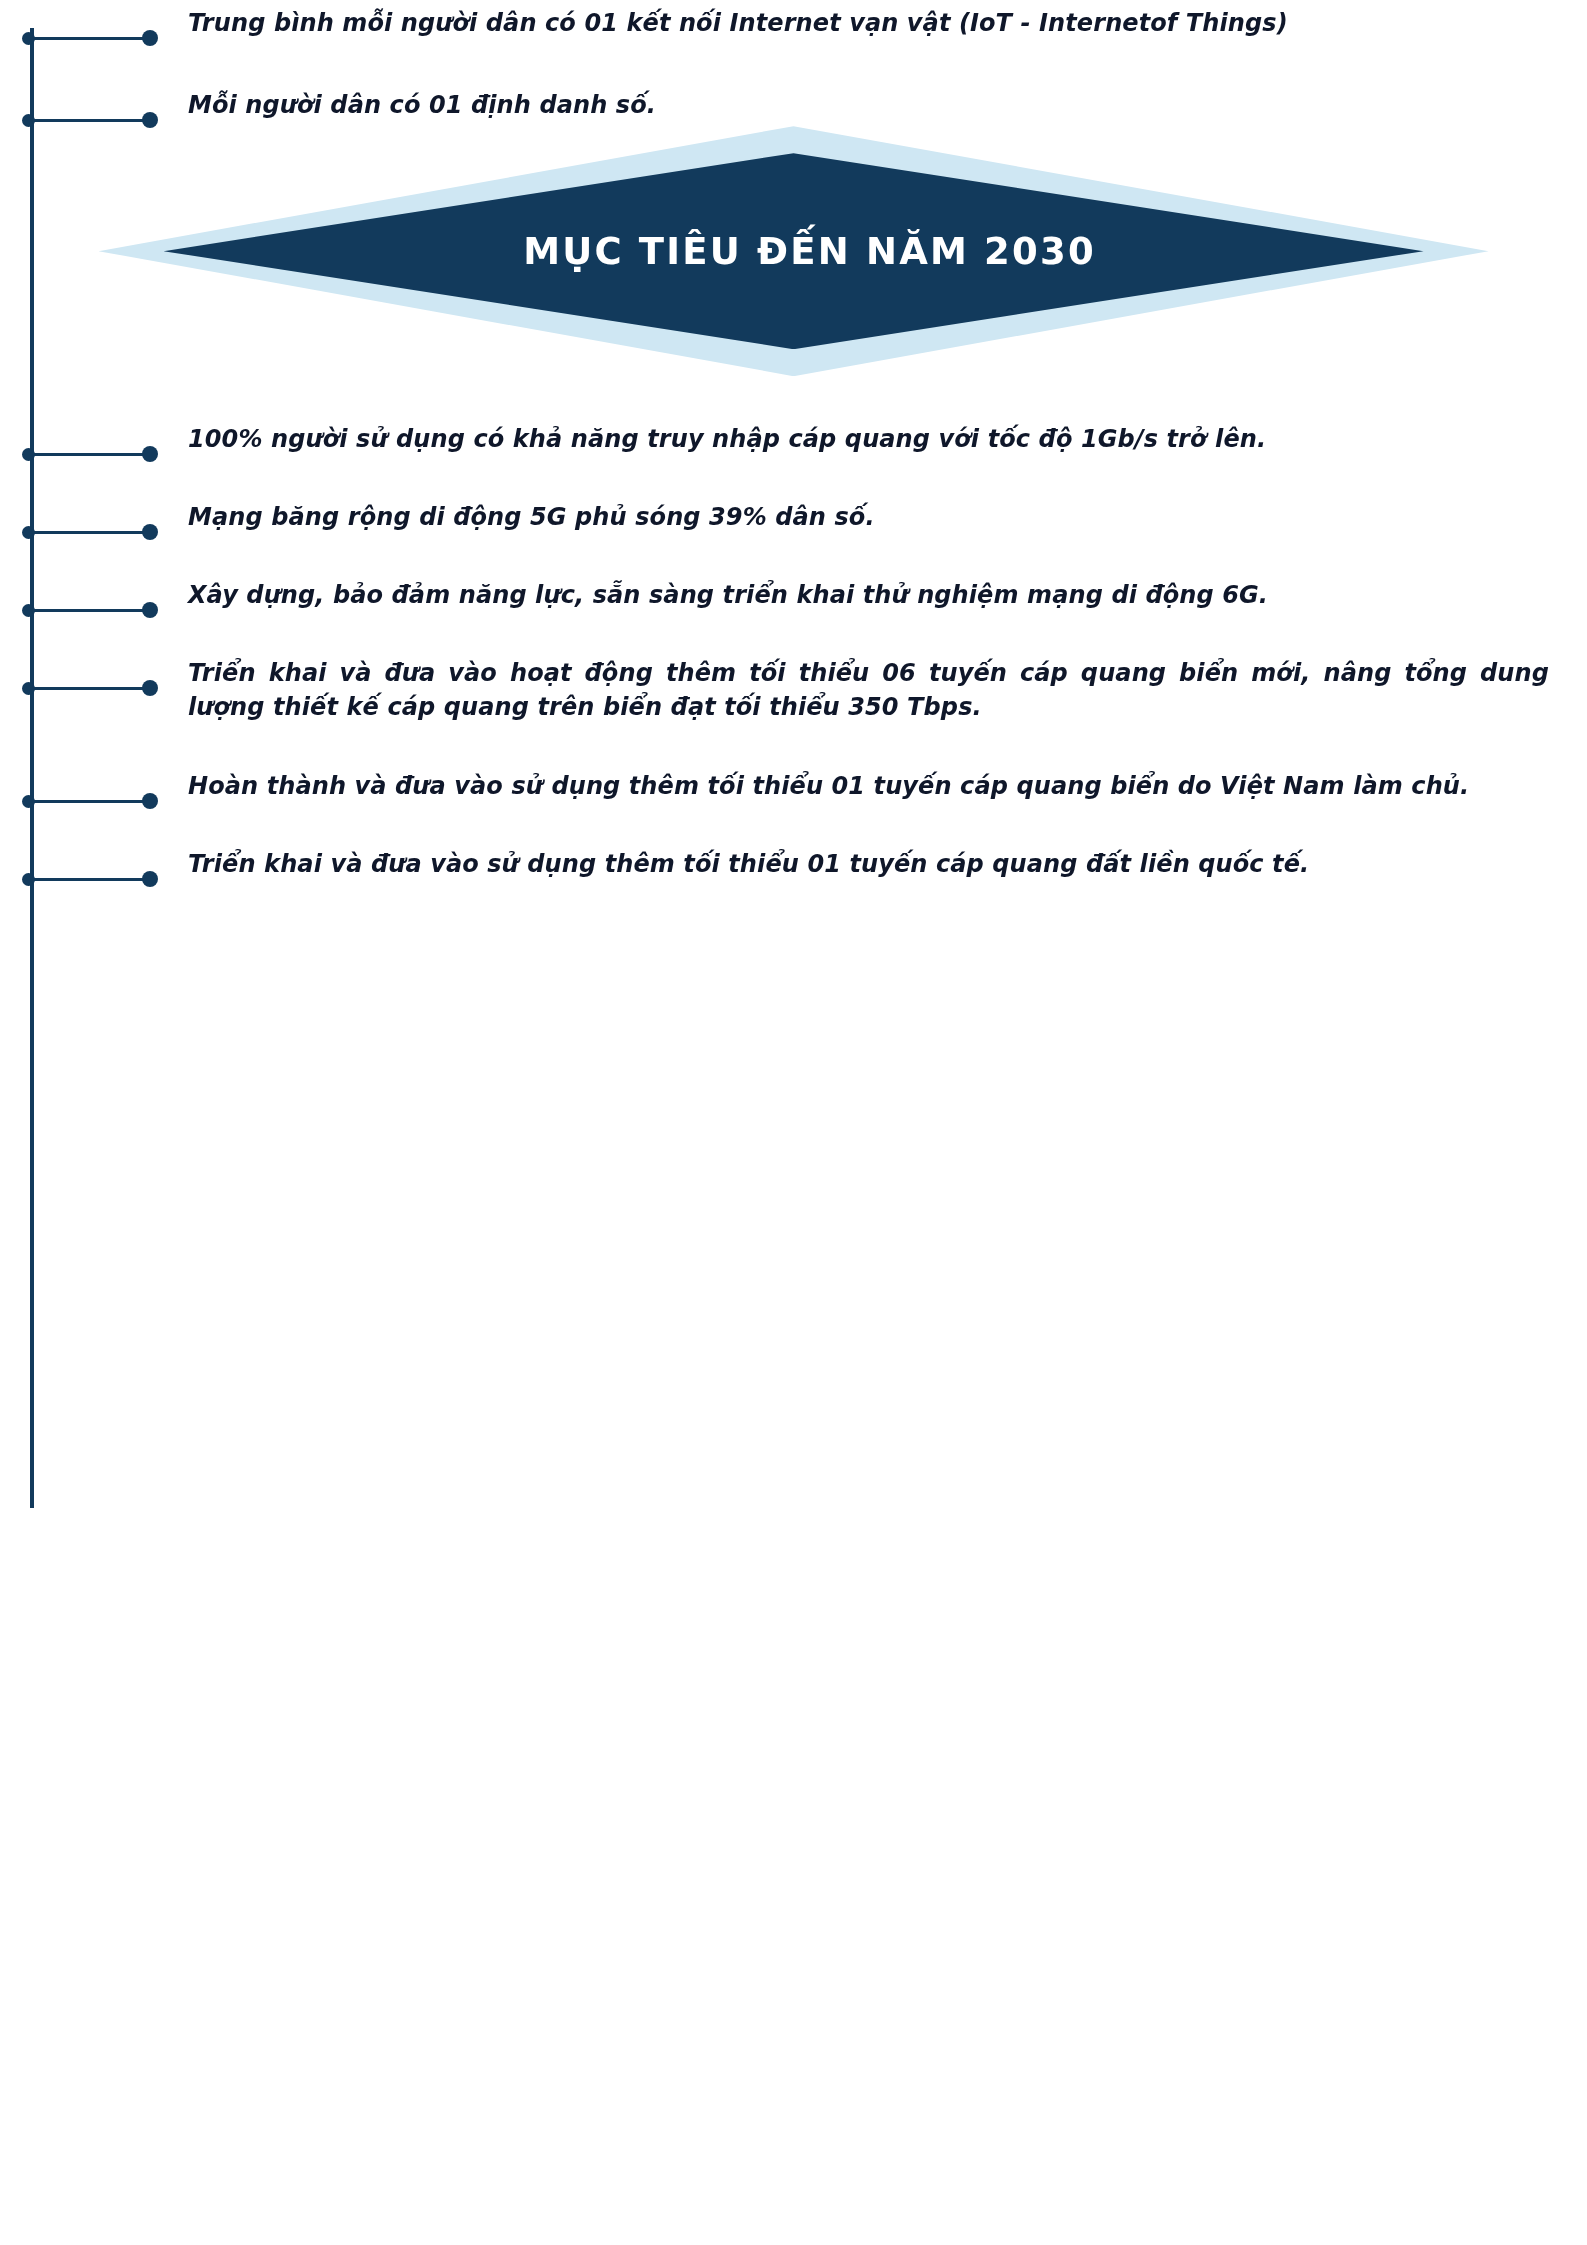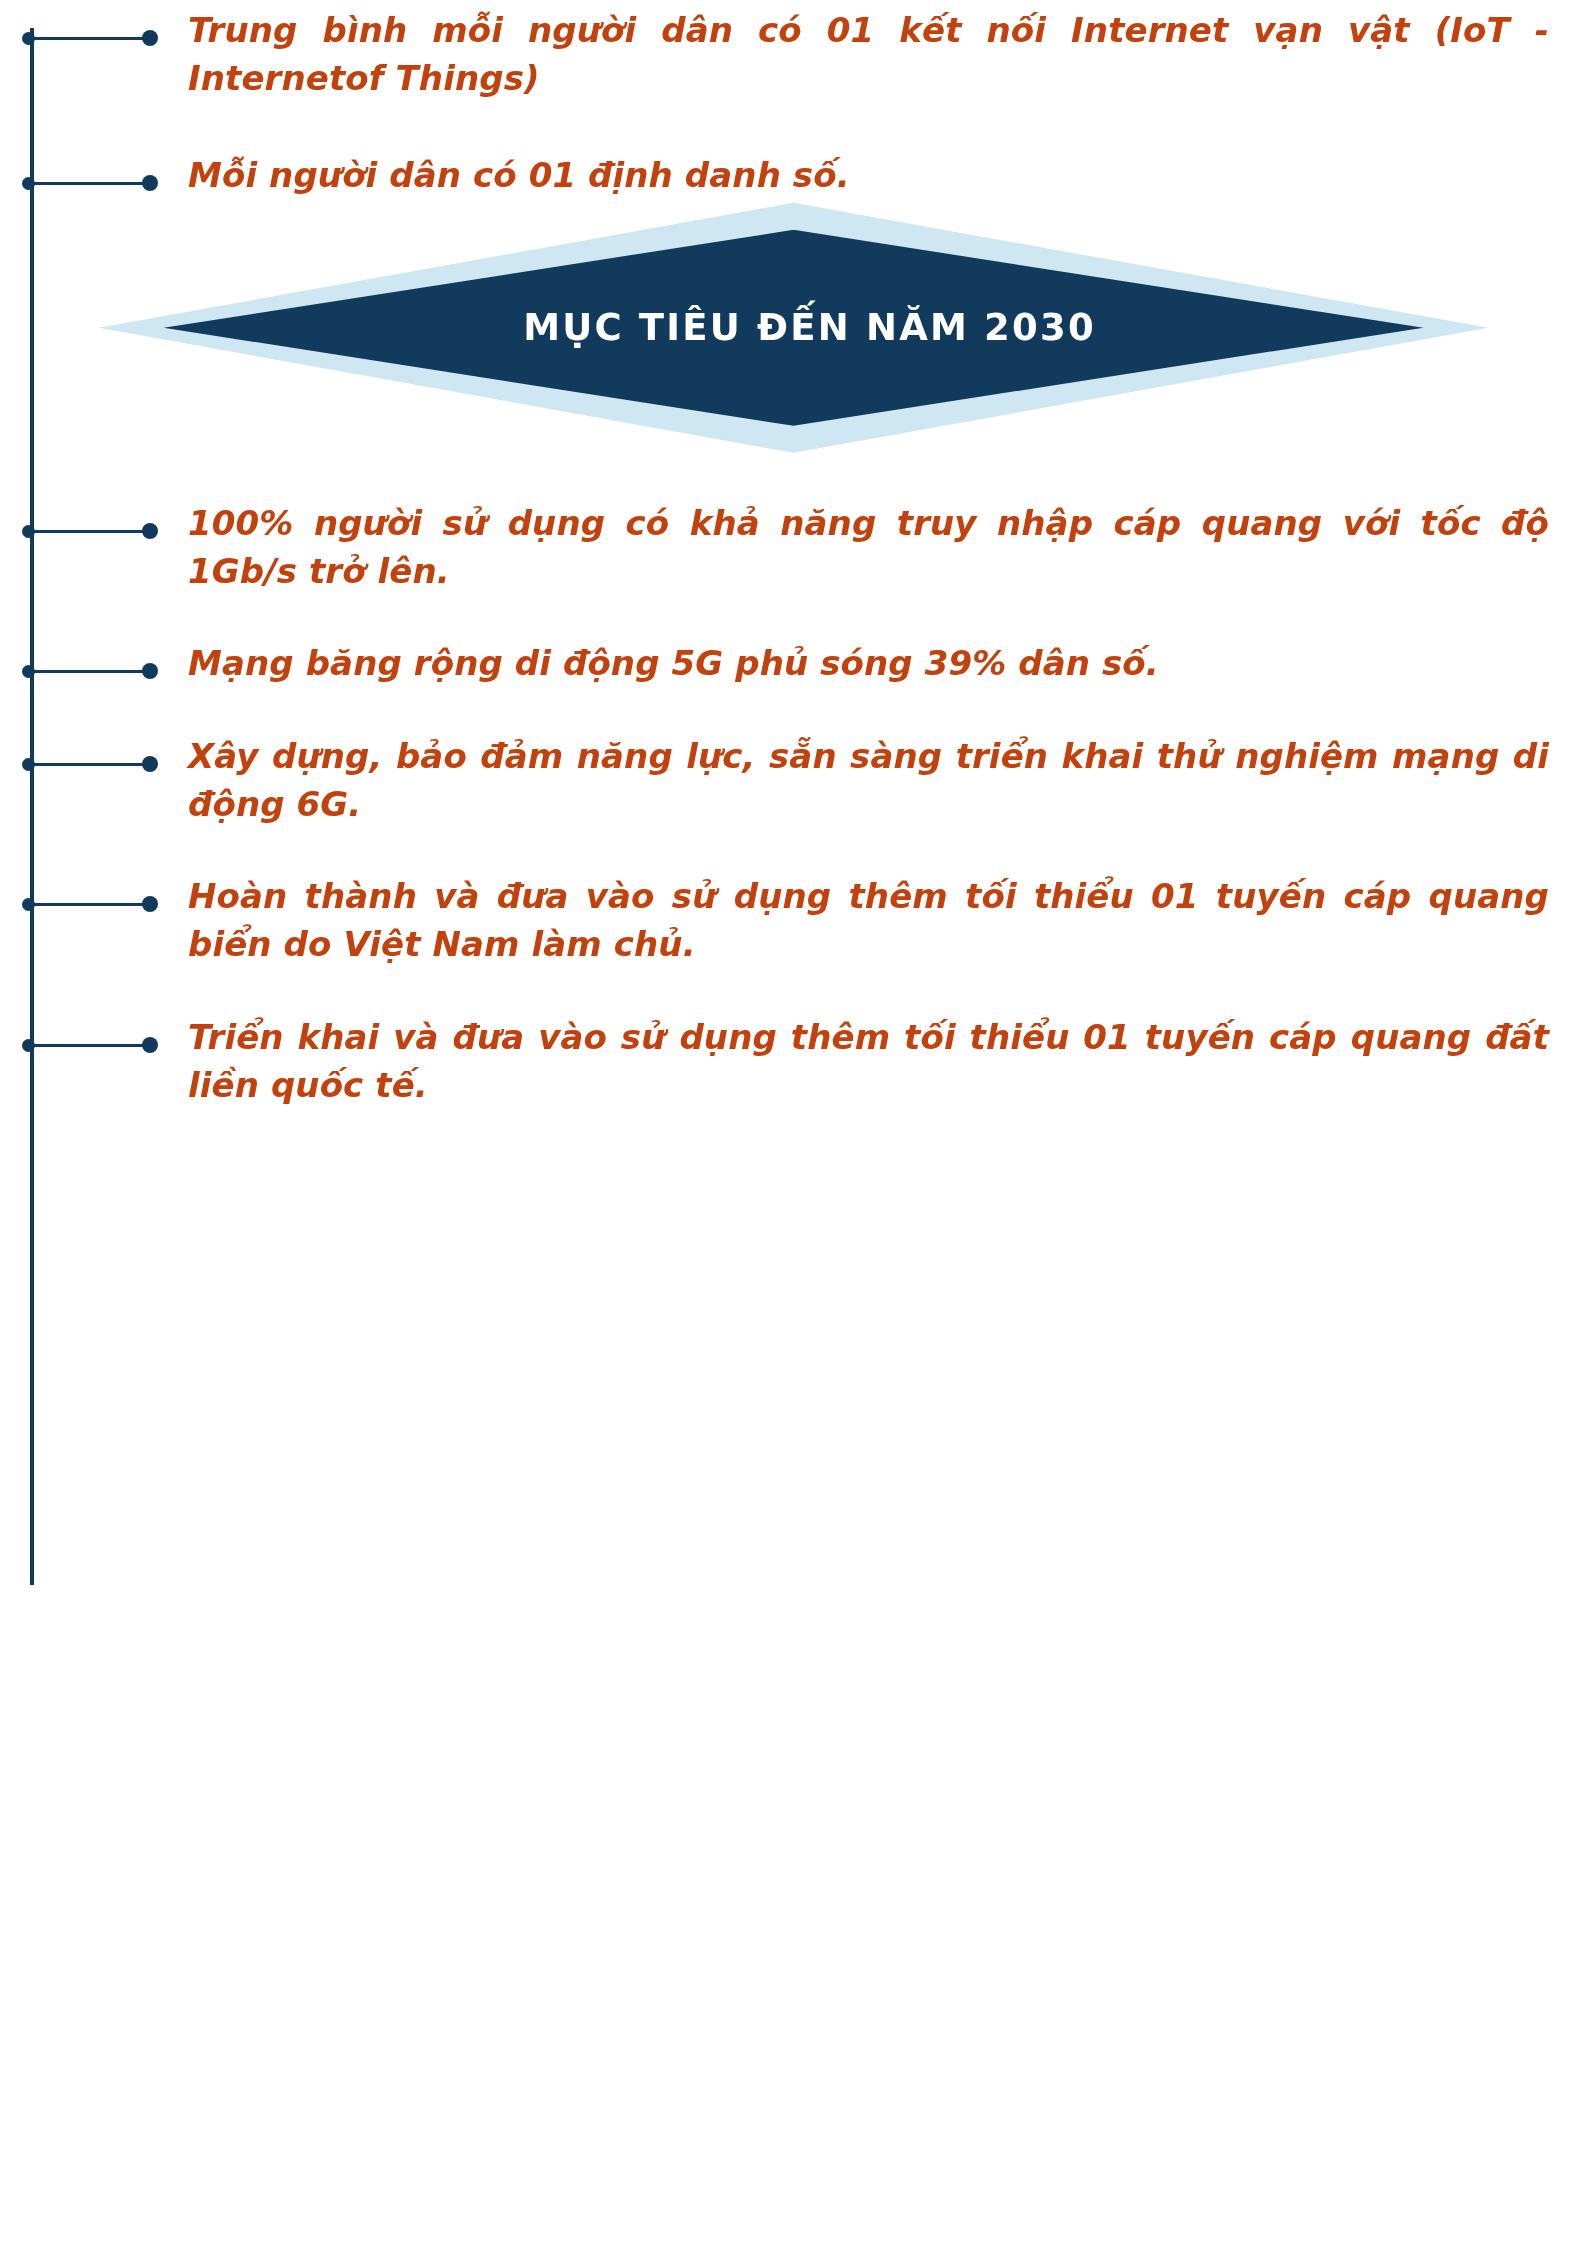--- a/index.html
+++ b/index.html
@@ -47,23 +47,23 @@
     padding-left: 188px;
     padding-right: 38px;
     box-sizing: border-box;
   }
 
   .item-text {
     display: block;
     font-family: "DejaVu Sans", sans-serif;
     font-style: italic;
     font-weight: bold;
-    font-size: 34px;
+    font-size: 24px;
     line-height: 1.42;
-    color: #c2410c;
+    color: #0f172a;
     text-align: justify;
     text-justify: inter-word;
     letter-spacing: 0.1px;
   }
 
   
   .connector {
     position: absolute;
     left: 22px;
     top: 22px;
@@ -210,20 +210,28 @@
 
       <li class="item">
         <span class="connector">
           <span class="dot-left"></span>
           <span class="line"></span>
           <span class="dot-right"></span>
         </span>
         <span class="item-text">Xây dựng, bảo đảm năng lực, sẵn sàng triển khai thử nghiệm mạng di động 6G.</span>
       </li>
 
+      <li class="item">
+        <span class="connector">
+          <span class="dot-left"></span>
+          <span class="line"></span>
+          <span class="dot-right"></span>
+        </span>
+        <span class="item-text">Triển khai và đưa vào hoạt động thêm tối thiểu 06 tuyến cáp quang biển mới, nâng tổng dung lượng thiết kế cáp quang trên biển đạt tối thiểu 350 Tbps.</span>
+      </li>
 
       <li class="item">
         <span class="connector">
           <span class="dot-left"></span>
           <span class="line"></span>
           <span class="dot-right"></span>
         </span>
         <span class="item-text">Hoàn thành và đưa vào sử dụng thêm tối thiểu 01 tuyến cáp quang biển do Việt Nam làm chủ.</span>
       </li>
 

